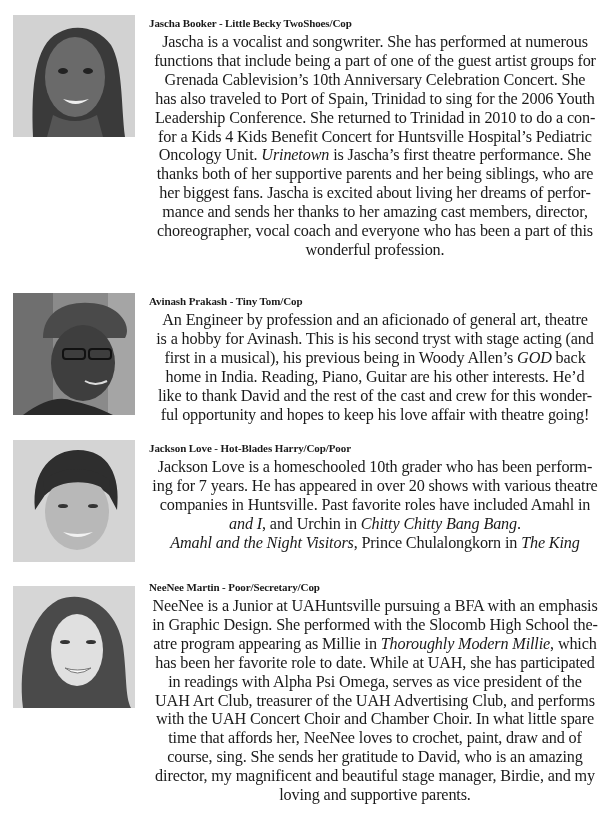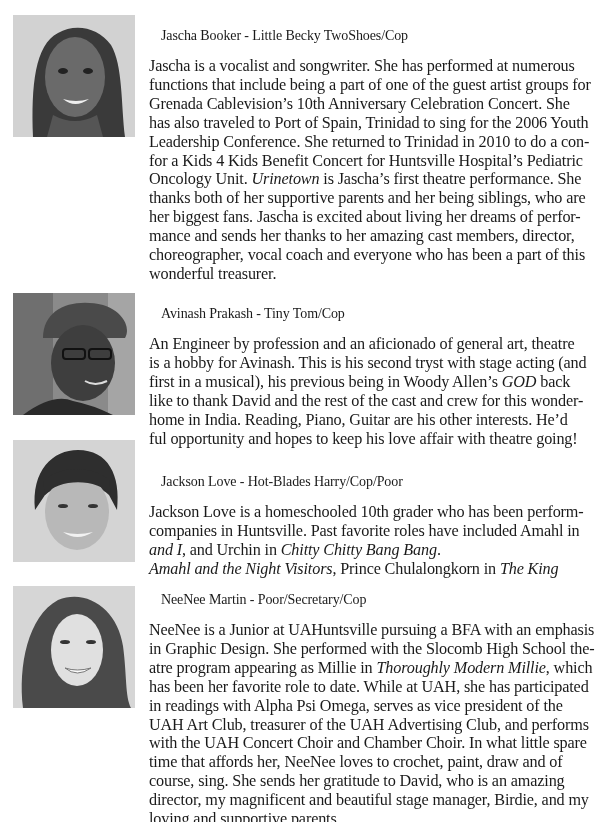--- a/index.html
+++ b/index.html
@@ -28,34 +28,34 @@
     background: #d4d4d4;
     overflow: hidden;
   }
   .photo svg { display: block; width: 122px; height: 122px; }
   .text {
     position: absolute;
     left: 149px;
     width: 452px;
   }
   .heading {
-    font-weight: normal;
-    font-size: 14px;
+    font-weight: bold;
+    font-size: 11px;
     line-height: 19px;
-    margin: 12px;
+    margin: 0;
     white-space: nowrap;
     letter-spacing: -0.1px;
   }
   .body {
     font-size: 16.2px;
     line-height: 18.9px;
     margin: 0;
     letter-spacing: -0.15px;
   }
-  .line { display: block; white-space: nowrap; }
+  .line { display: block; white-space: nowrap; text-align: center; }
   .line i { font-style: italic; }
 </style>
 </head>
 <body>
 
 <section class="bio" style="top:0;">
   <div class="photo" style="top:15px; background:#cfcfcf;">
     <svg viewBox="0 0 122 122">
       <rect width="122" height="122" fill="#d2d2d2"></rect>
       <path d="M20 122 C18 70 22 30 45 18 C62 8 85 12 98 30 C110 50 108 90 112 122 Z" fill="#3a3a3a"></path>
@@ -73,21 +73,21 @@
         <span class="line"><span>functions that include being a part of one of the guest artist groups for</span></span>
         <span class="line"><span>Grenada Cablevision’s 10th Anniversary Celebration Concert. She</span></span>
         <span class="line"><span>has also traveled to Port of Spain, Trinidad to sing for the 2006 Youth</span></span>
         <span class="line"><span>Leadership Conference. She returned to Trinidad in 2010 to do a con-</span></span>
         <span class="line"><span>for a Kids 4 Kids Benefit Concert for Huntsville Hospital’s Pediatric</span></span>
         <span class="line"><span>Oncology Unit. </span><i>Urinetown</i><span> is Jascha’s first theatre performance. She</span></span>
         <span class="line"><span>thanks both of her supportive parents and her being siblings, who are</span></span>
         <span class="line"><span>her biggest fans. Jascha is excited about living her dreams of perfor-</span></span>
         <span class="line"><span>mance and sends her thanks to her amazing cast members, director,</span></span>
         <span class="line"><span>choreographer, vocal coach and everyone who has been a part of this</span></span>
-        <span class="line"><span>wonderful treasurer.</span></span>
+        <span class="line"><span>wonderful profession.</span></span>
       </p>
   </div>
 </section>
 
 <section class="bio" style="top:0;">
   <div class="photo" style="top:293px;">
     <svg viewBox="0 0 122 122">
       <rect width="122" height="122" fill="#8a8a8a"></rect>
       <rect x="0" y="0" width="40" height="122" fill="#6f6f6f"></rect>
       <rect x="95" y="0" width="27" height="122" fill="#a5a5a5"></rect>
@@ -98,43 +98,44 @@
       <path d="M72 88 Q82 94 94 88" stroke="#ddd" stroke-width="2" fill="none"></path>
       <path d="M10 122 Q40 100 60 108 Q80 112 100 122 Z" fill="#2a2a2a"></path>
     </svg>
   </div>
   <div class="text" style="top:292px;">
     <p class="heading">Avinash Prakash - Tiny Tom/Cop</p>
     <p class="body">
         <span class="line"><span>An Engineer by profession and an aficionado of general art, theatre</span></span>
         <span class="line"><span>is a hobby for Avinash. This is his second tryst with stage acting (and</span></span>
         <span class="line"><span>first in a musical), his previous being in Woody Allen’s </span><i>GOD</i><span> back</span></span>
+        <span class="line"><span>home in India. Reading, Piano, Guitar are his other interests. He’d</span></span>
         <span class="line"><span>like to thank David and the rest of the cast and crew for this wonder-</span></span>
-        <span class="line"><span>home in India. Reading, Piano, Guitar are his other interests. He’d</span></span>
         <span class="line"><span>ful opportunity and hopes to keep his love affair with theatre going!</span></span>
       </p>
   </div>
 </section>
 
 <section class="bio" style="top:0;">
   <div class="photo" style="top:440px;">
     <svg viewBox="0 0 122 122">
       <rect width="122" height="122" fill="#d4d4d4"></rect>
       <path d="M22 70 C18 30 40 10 65 10 C95 10 108 35 104 70 L96 55 C80 40 50 40 32 55 Z" fill="#2e2e2e"></path>
       <ellipse cx="64" cy="72" rx="32" ry="38" fill="#b8b8b8"></ellipse>
       <path d="M32 55 C45 38 85 38 98 55 L96 40 C80 25 45 25 30 42 Z" fill="#2e2e2e"></path>
       <ellipse cx="50" cy="66" rx="5" ry="2" fill="#333"></ellipse>
       <ellipse cx="80" cy="66" rx="5" ry="2" fill="#333"></ellipse>
       <path d="M50 92 Q64 102 80 92 Q64 96 50 92 Z" fill="#f2f2f2"></path>
     </svg>
   </div>
-  <div class="text" style="top:460px;">
+  <div class="text" style="top:439px;">
     <p class="heading">Jackson Love - Hot-Blades Harry/Cop/Poor</p>
     <p class="body">
         <span class="line"><span>Jackson Love is a homeschooled 10th grader who has been perform-</span></span>
+        <span class="line"><span>ing for 7 years. He has appeared in over 20 shows with various theatre</span></span>
         <span class="line"><span>companies in Huntsville. Past favorite roles have included Amahl in</span></span>
         <span class="line"><i>and I</i><span>, and Urchin in </span><i>Chitty Chitty Bang Bang</i><span>.</span></span>
         <span class="line"><i>Amahl and the Night Visitors</i><span>, Prince Chulalongkorn in </span><i>The King</i></span>
       </p>
   </div>
 </section>
 
 <section class="bio" style="top:0;">
   <div class="photo" style="top:586px;">
     <svg viewBox="0 0 122 122">

